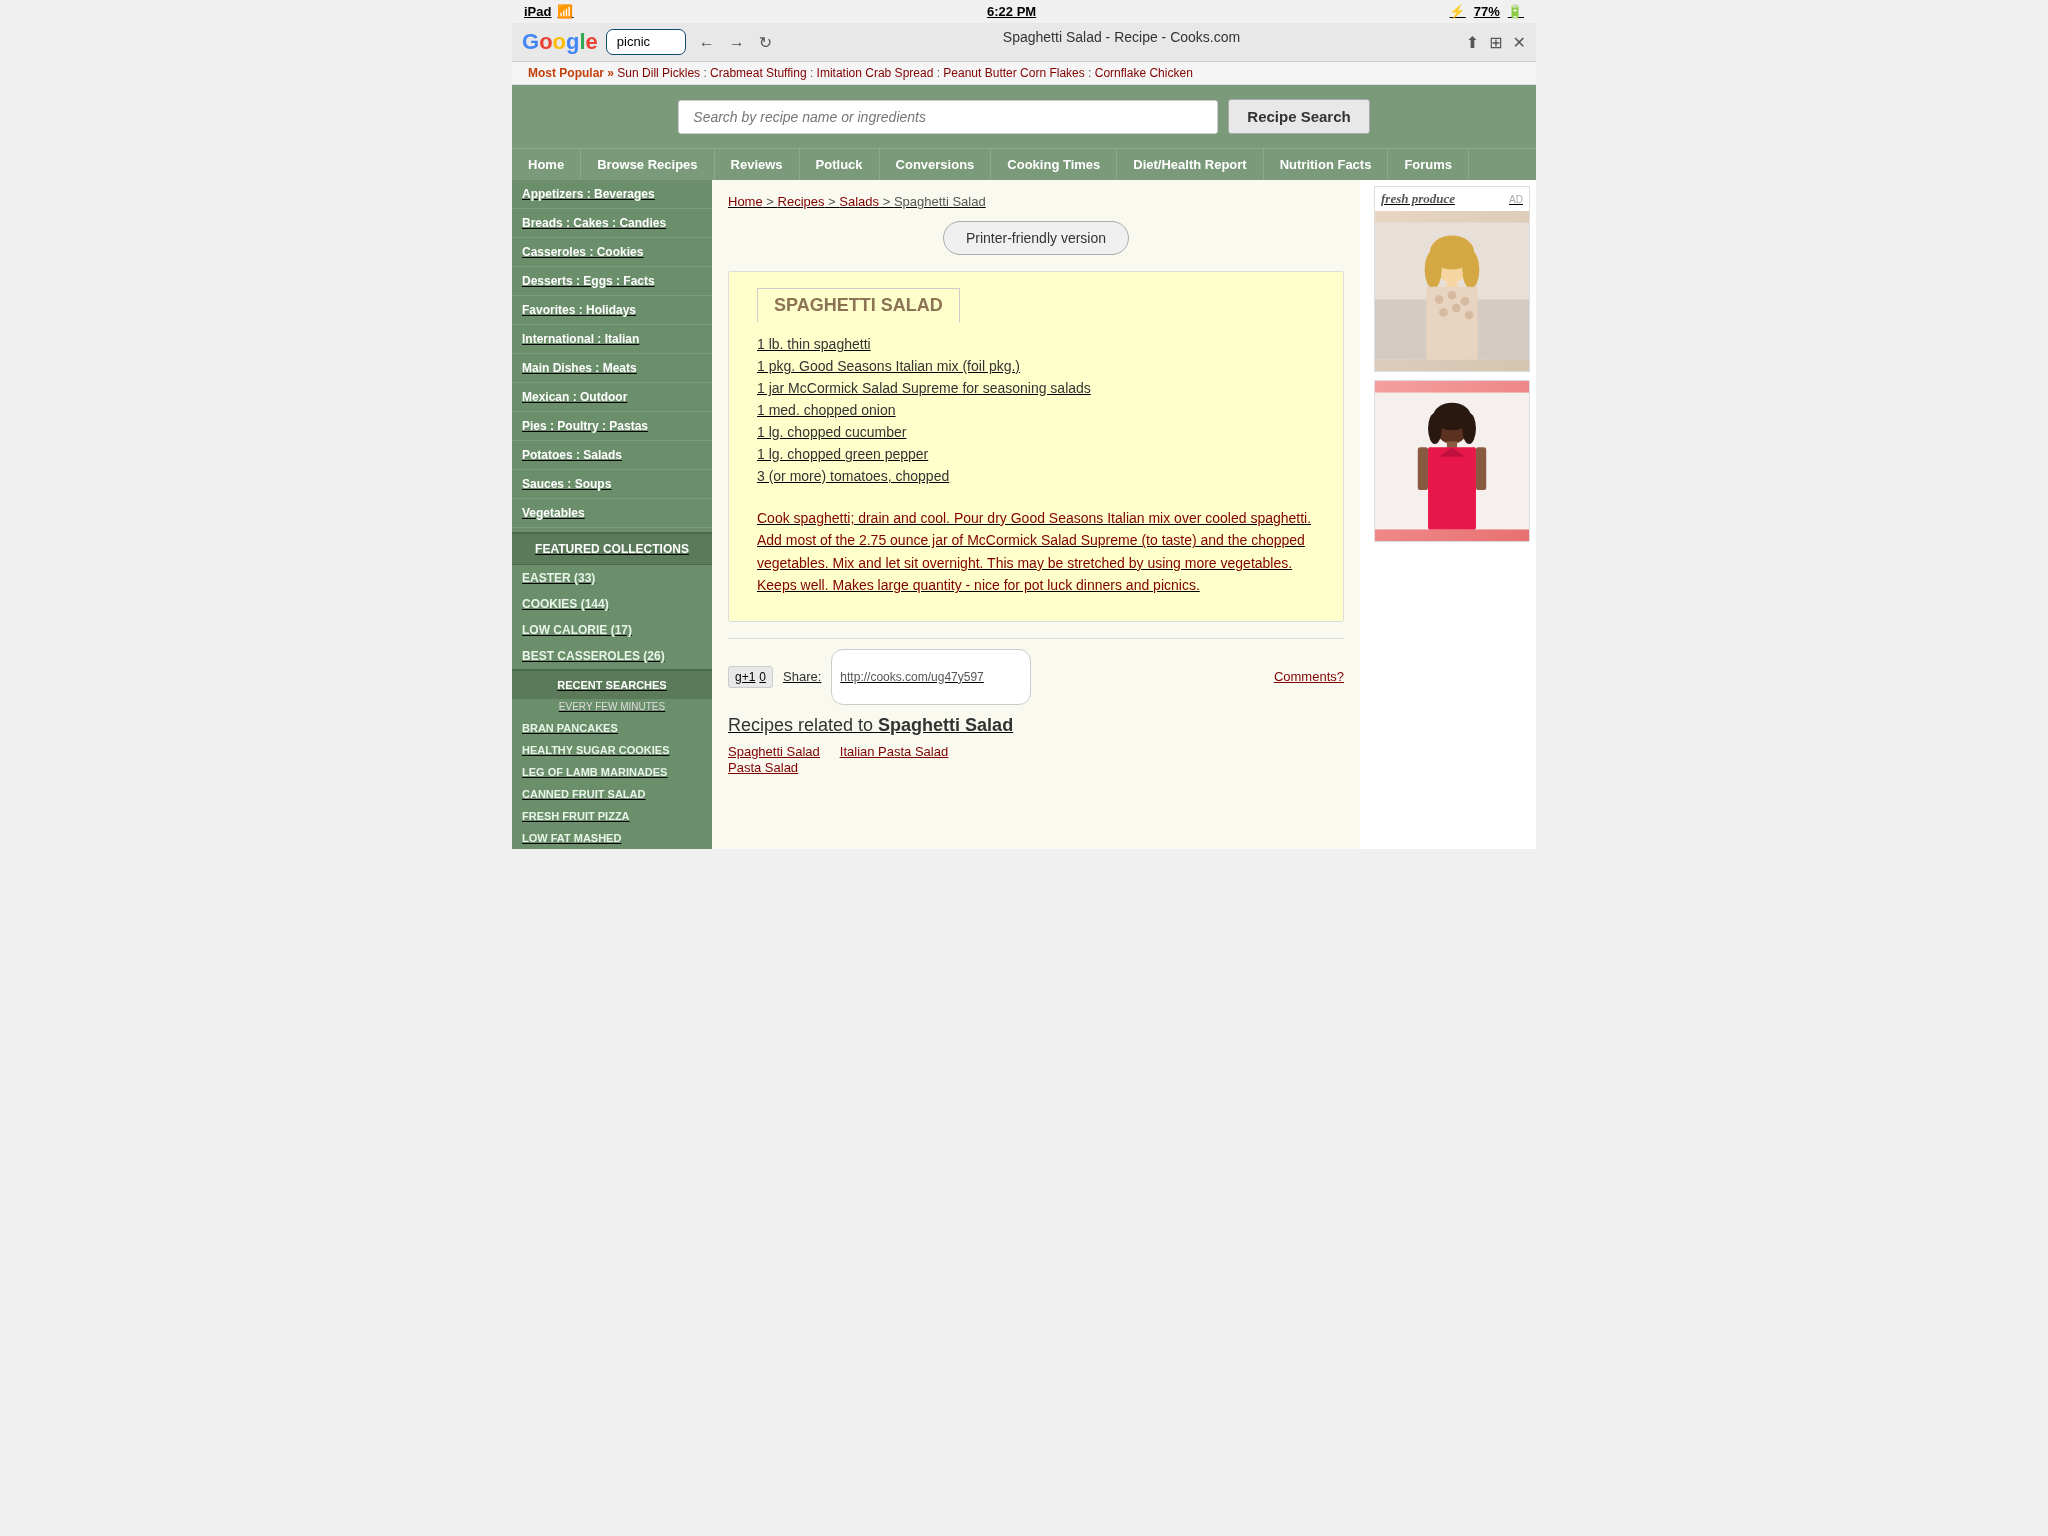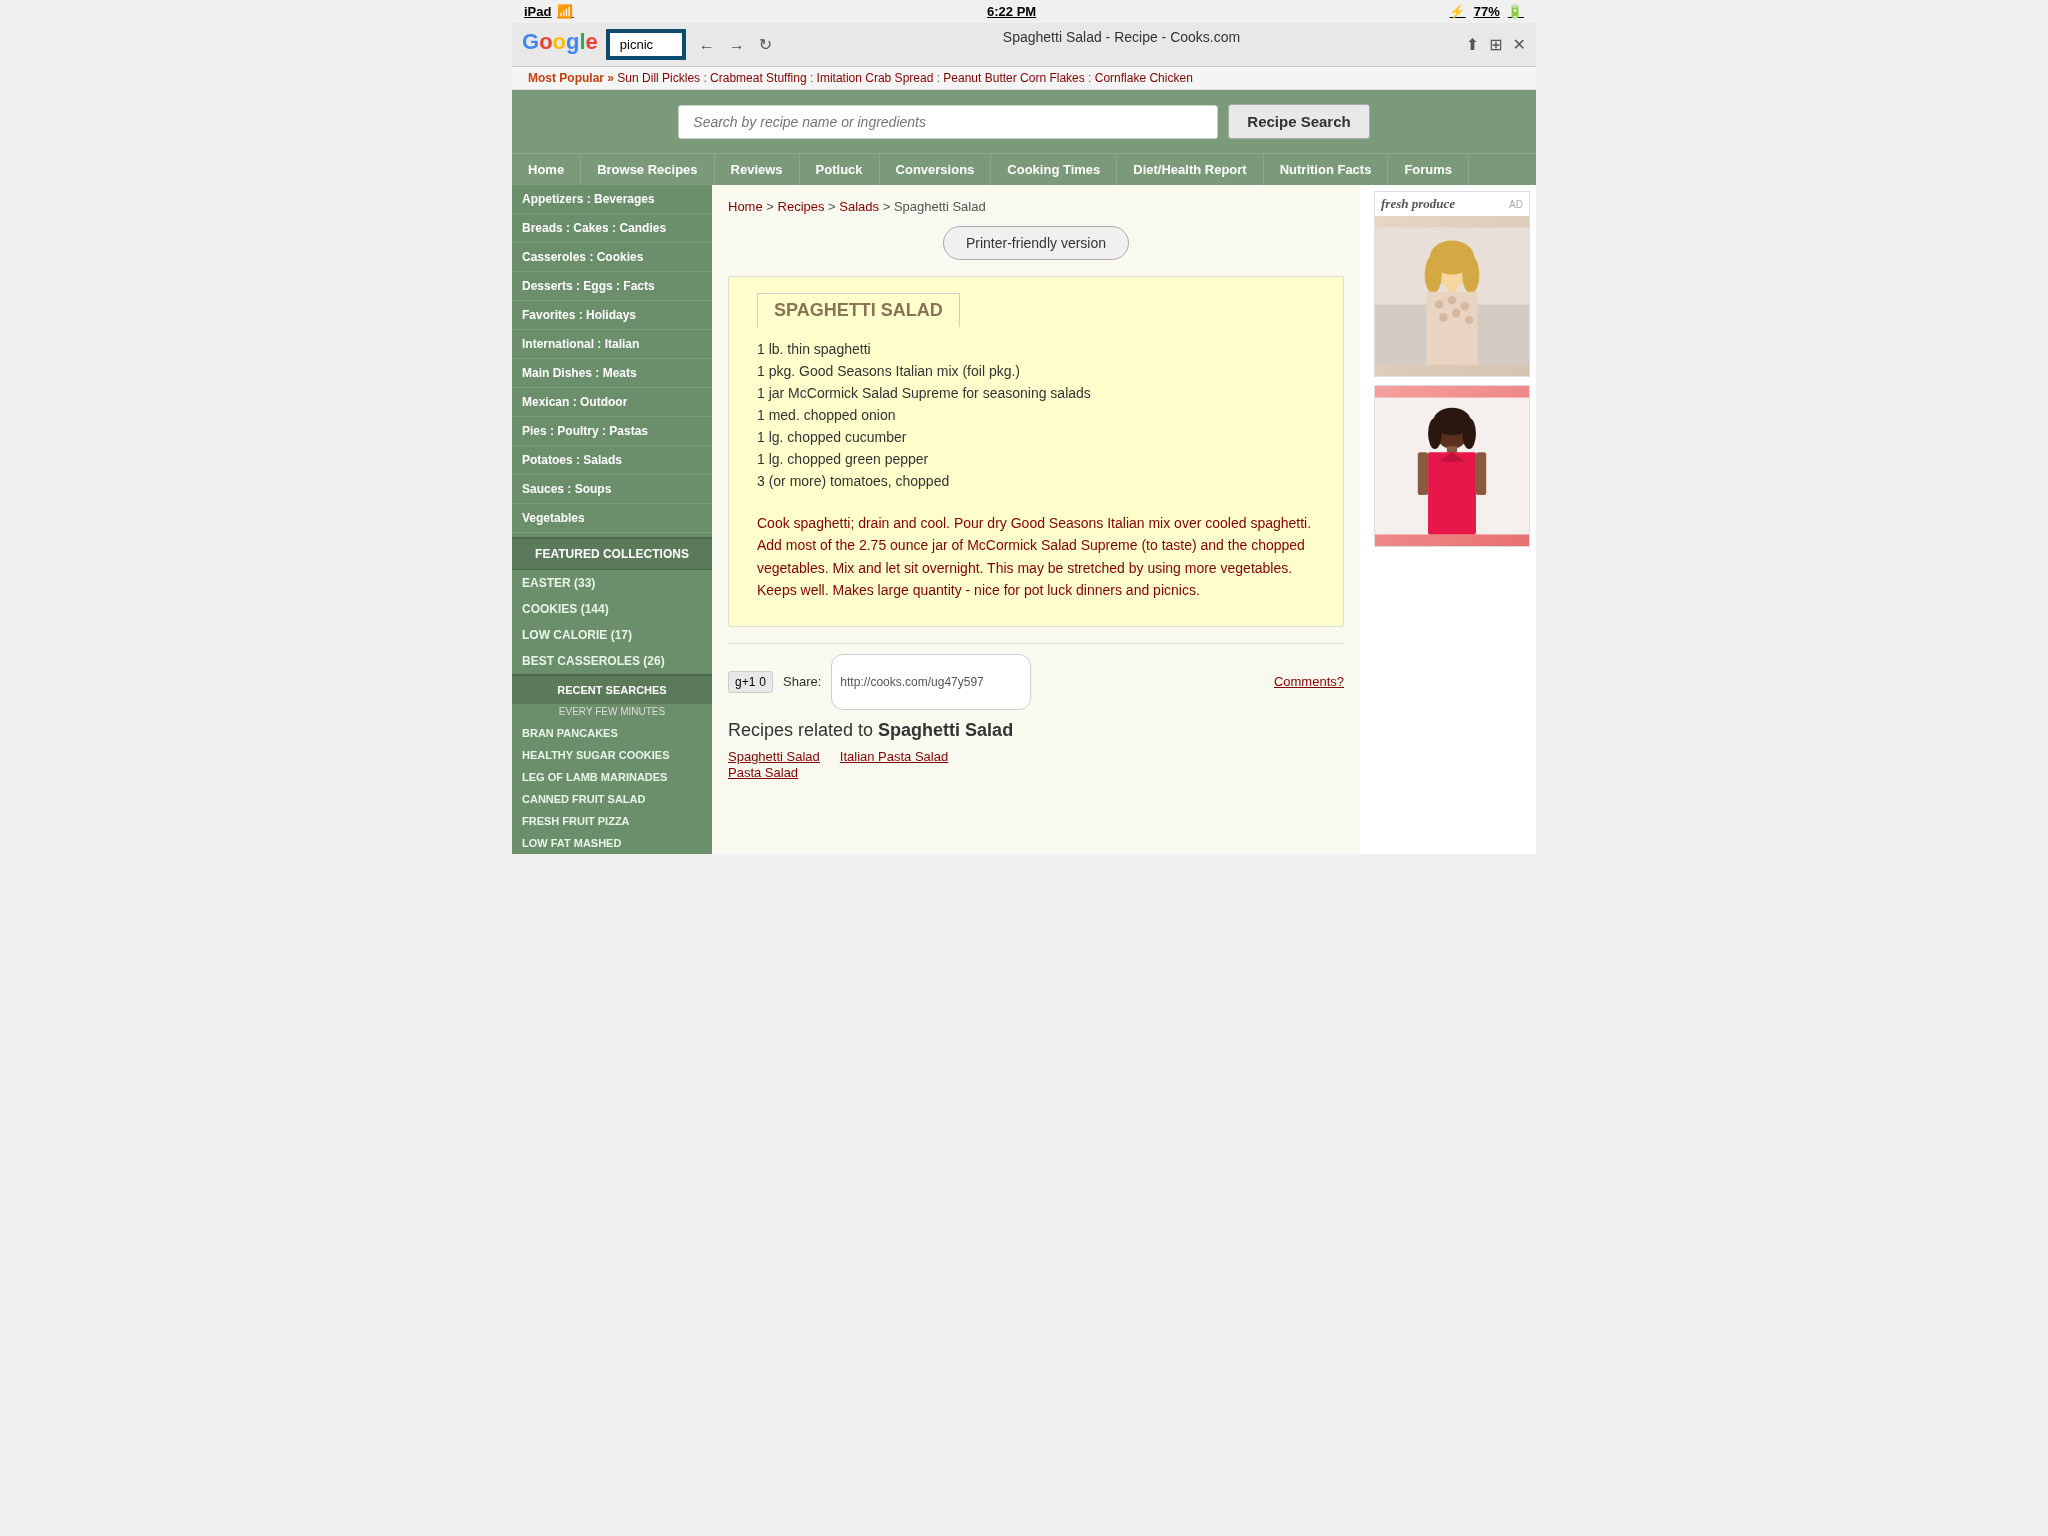--- a/index.html
+++ b/index.html
@@ -29,22 +29,22 @@
     }
     .google-logo { font-size: 22px; font-weight: bold; }
     .google-logo span:nth-child(1) { color: #4285F4; }
     .google-logo span:nth-child(2) { color: #EA4335; }
     .google-logo span:nth-child(3) { color: #FBBC05; }
     .google-logo span:nth-child(4) { color: #4285F4; }
     .google-logo span:nth-child(5) { color: #34A853; }
     .google-logo span:nth-child(6) { color: #EA4335; }
     .url-bar {
       background: white;
-      border: 4px solid #0c4a6e;
-      border-radius: 1px;
+      border: 1px solid #0c4a6e;
+      border-radius: 7px;
       padding: 4px 10px;
       font-size: 13px;
       width: 80px;
     }
     .nav-buttons { display: flex; gap: 4px; align-items: center; }
     .nav-btn {
       background: none;
       border: none;
       font-size: 16px;
       cursor: pointer;
@@ -124,20 +124,21 @@
       font-weight: bold;
       cursor: pointer;
       border-right: 1px solid #8aaa8a;
       text-decoration: none;
     }
 
     
     .content-layout {
       display: flex;
       min-height: 600px;
+      text-decoration: underline;
     }
 
     
     .sidebar {
       width: 200px;
       background: #6b8e6b;
       flex-shrink: 0;
     }
     .sidebar-category {
       padding: 7px 10px;

